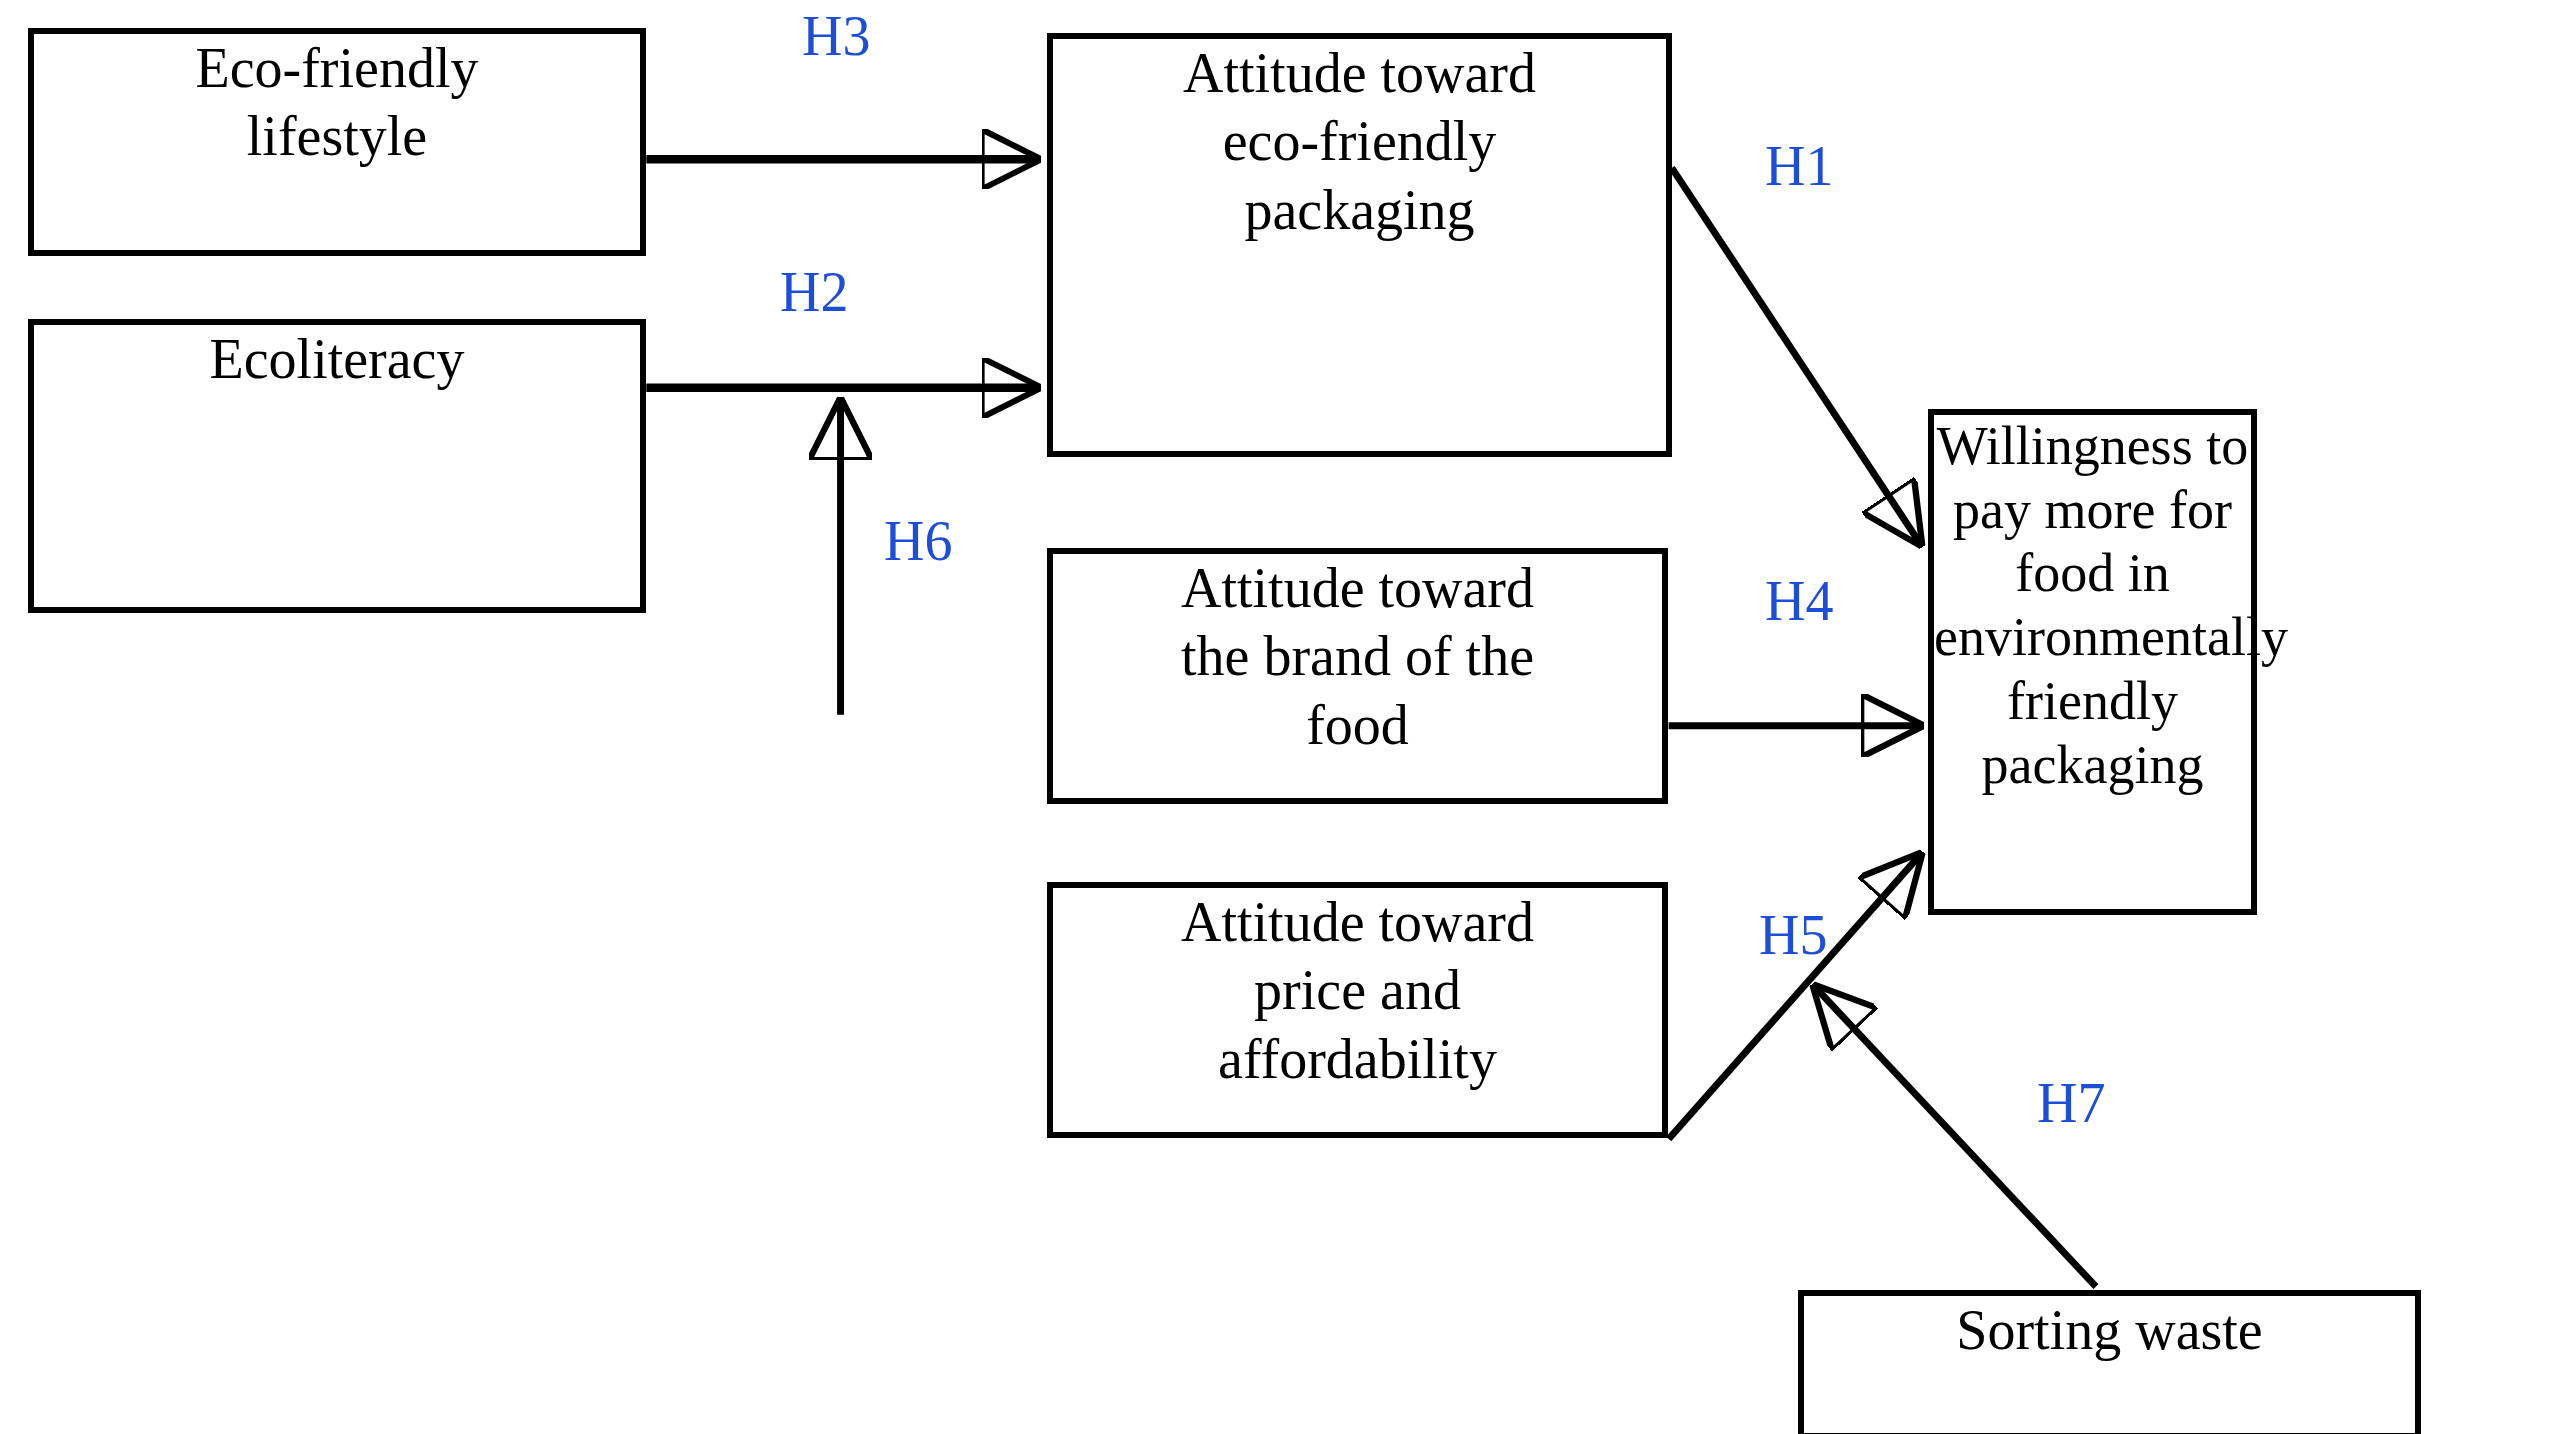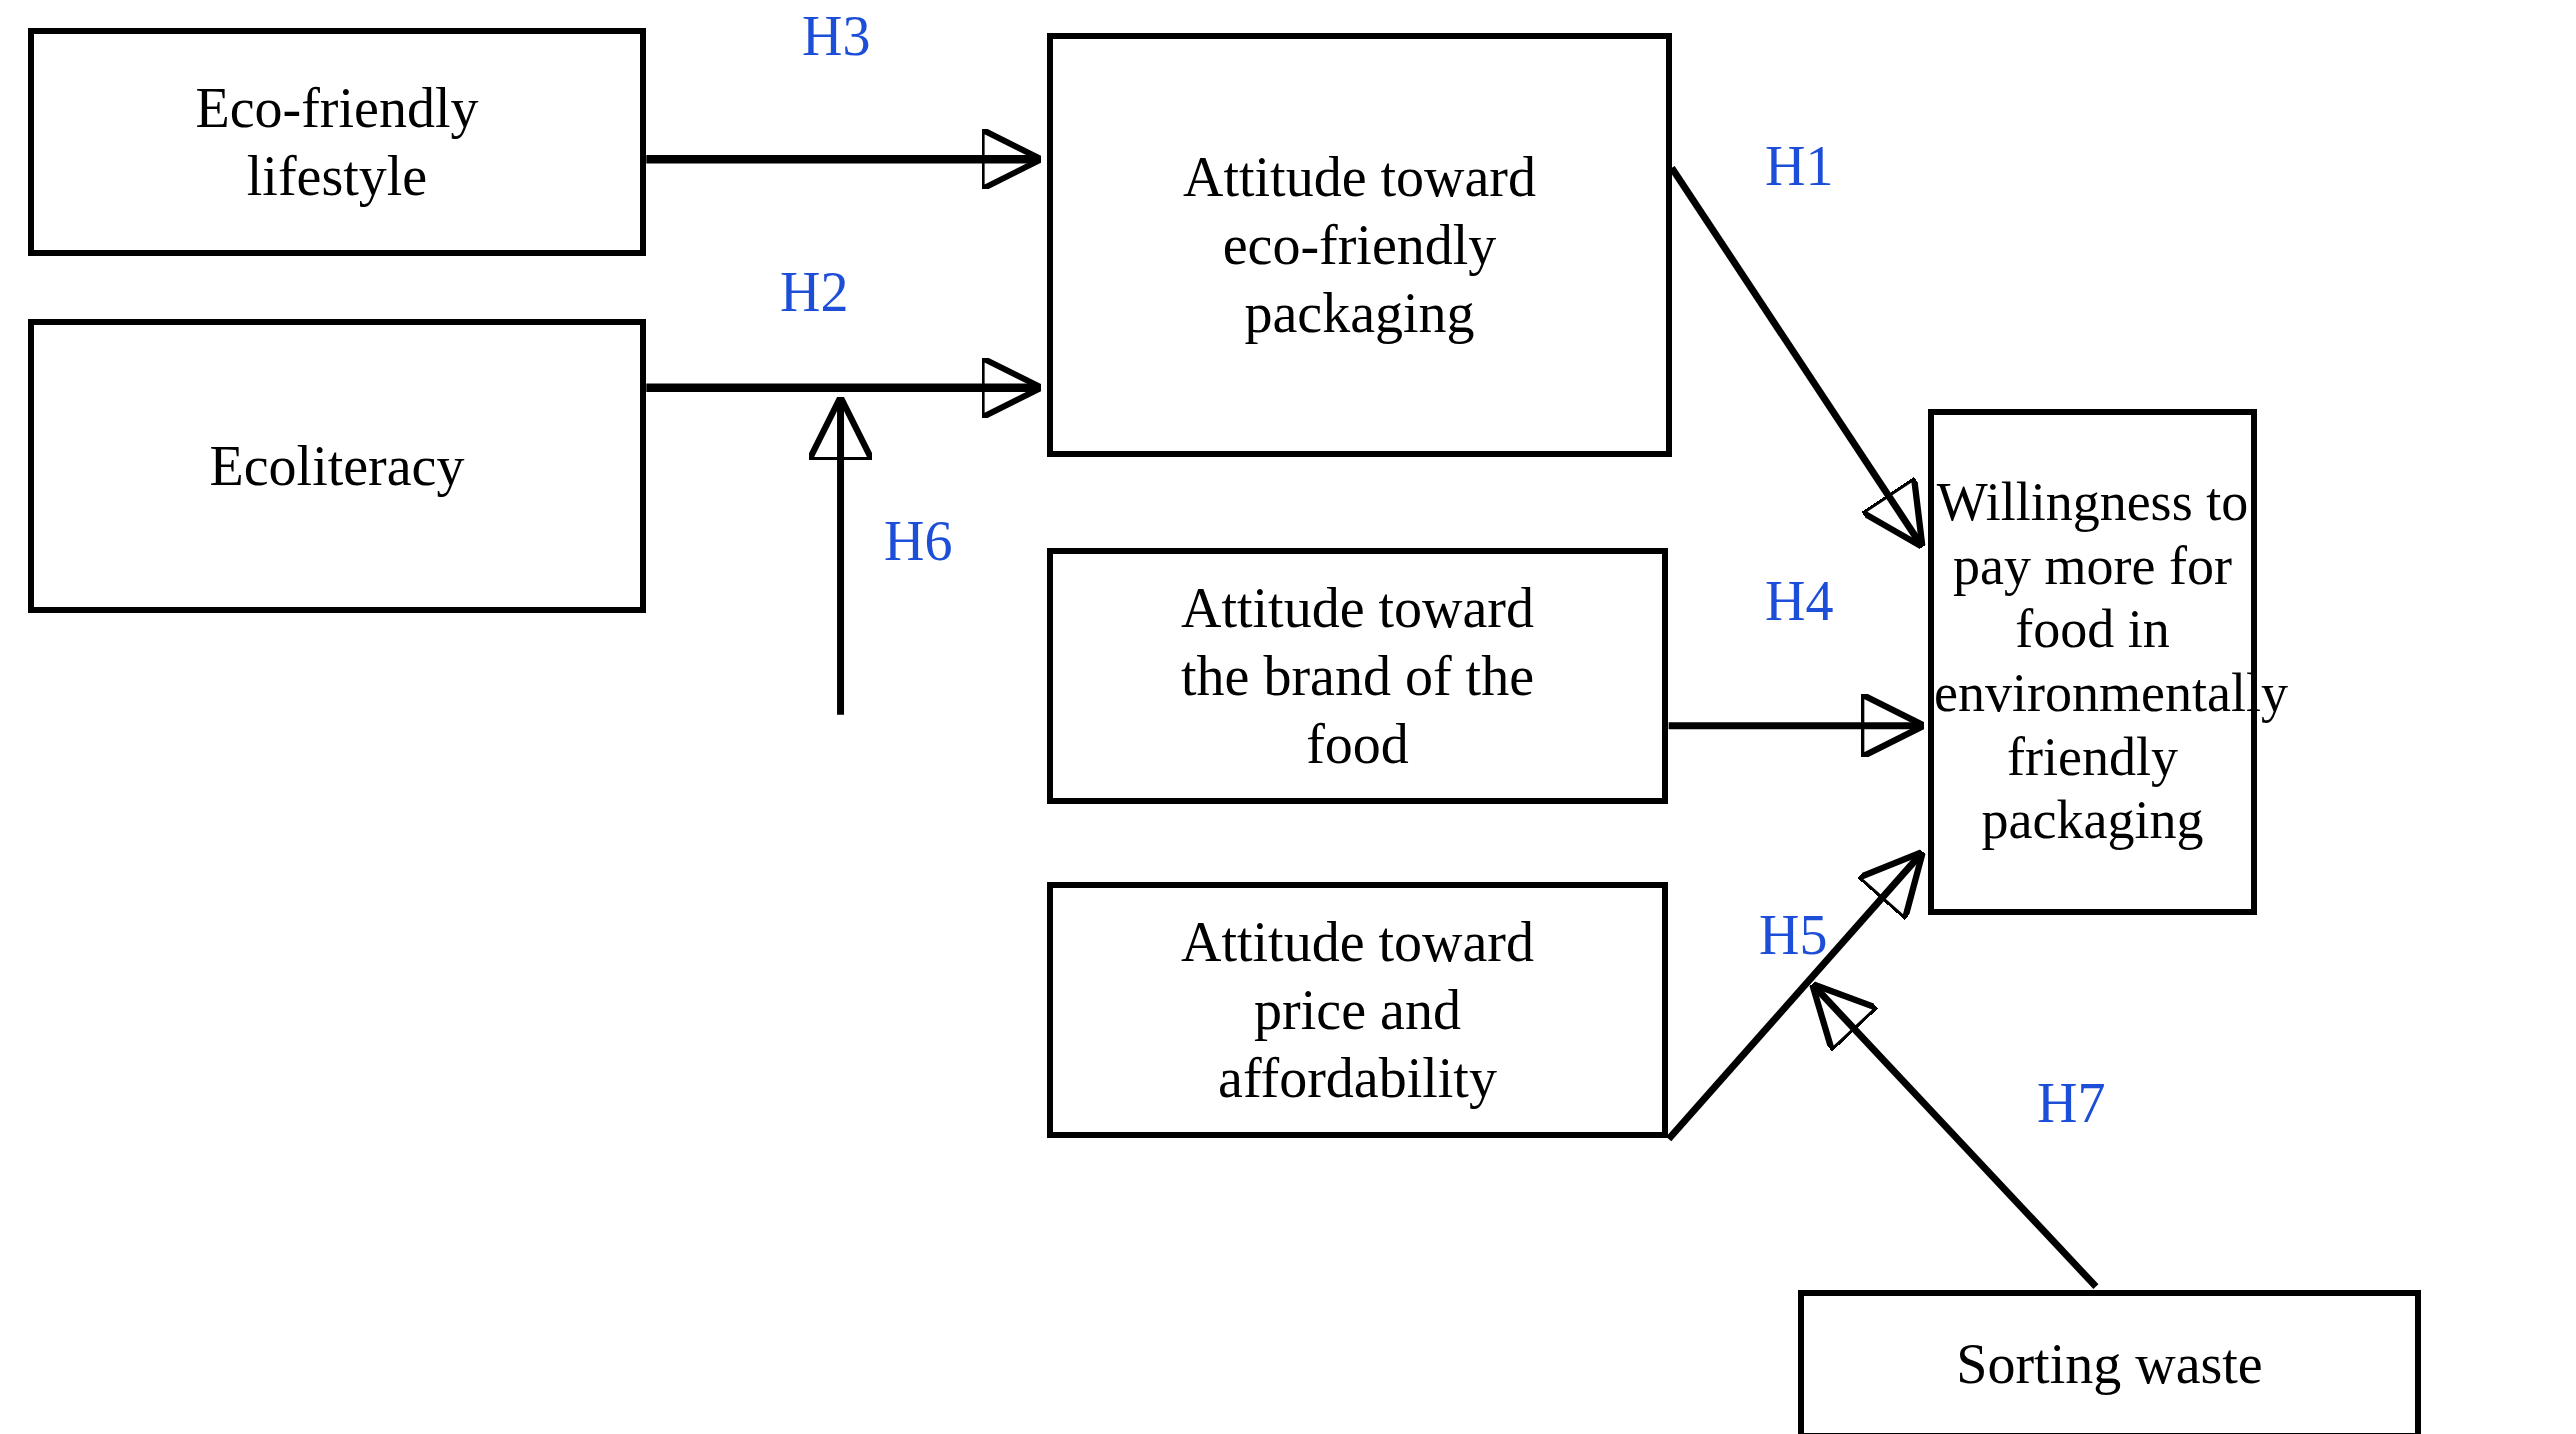--- a/index.html
+++ b/index.html
@@ -14,21 +14,20 @@
     background: #ffffff;
     overflow: hidden;
     font-family: "Liberation Serif", "DejaVu Serif", serif;
   }
   .node {
     position: absolute;
     box-sizing: border-box;
     background: #ffffff;
     border: 6.2px solid #000000;
     display: flex;
-    align-items: center;
     justify-content: center;
     text-align: center;
     color: #000000;
     z-index: 3;
   }
   .node .label {
     display: block;
     width: 100%;
     padding: 0 14px;
     font-size: 56px;

